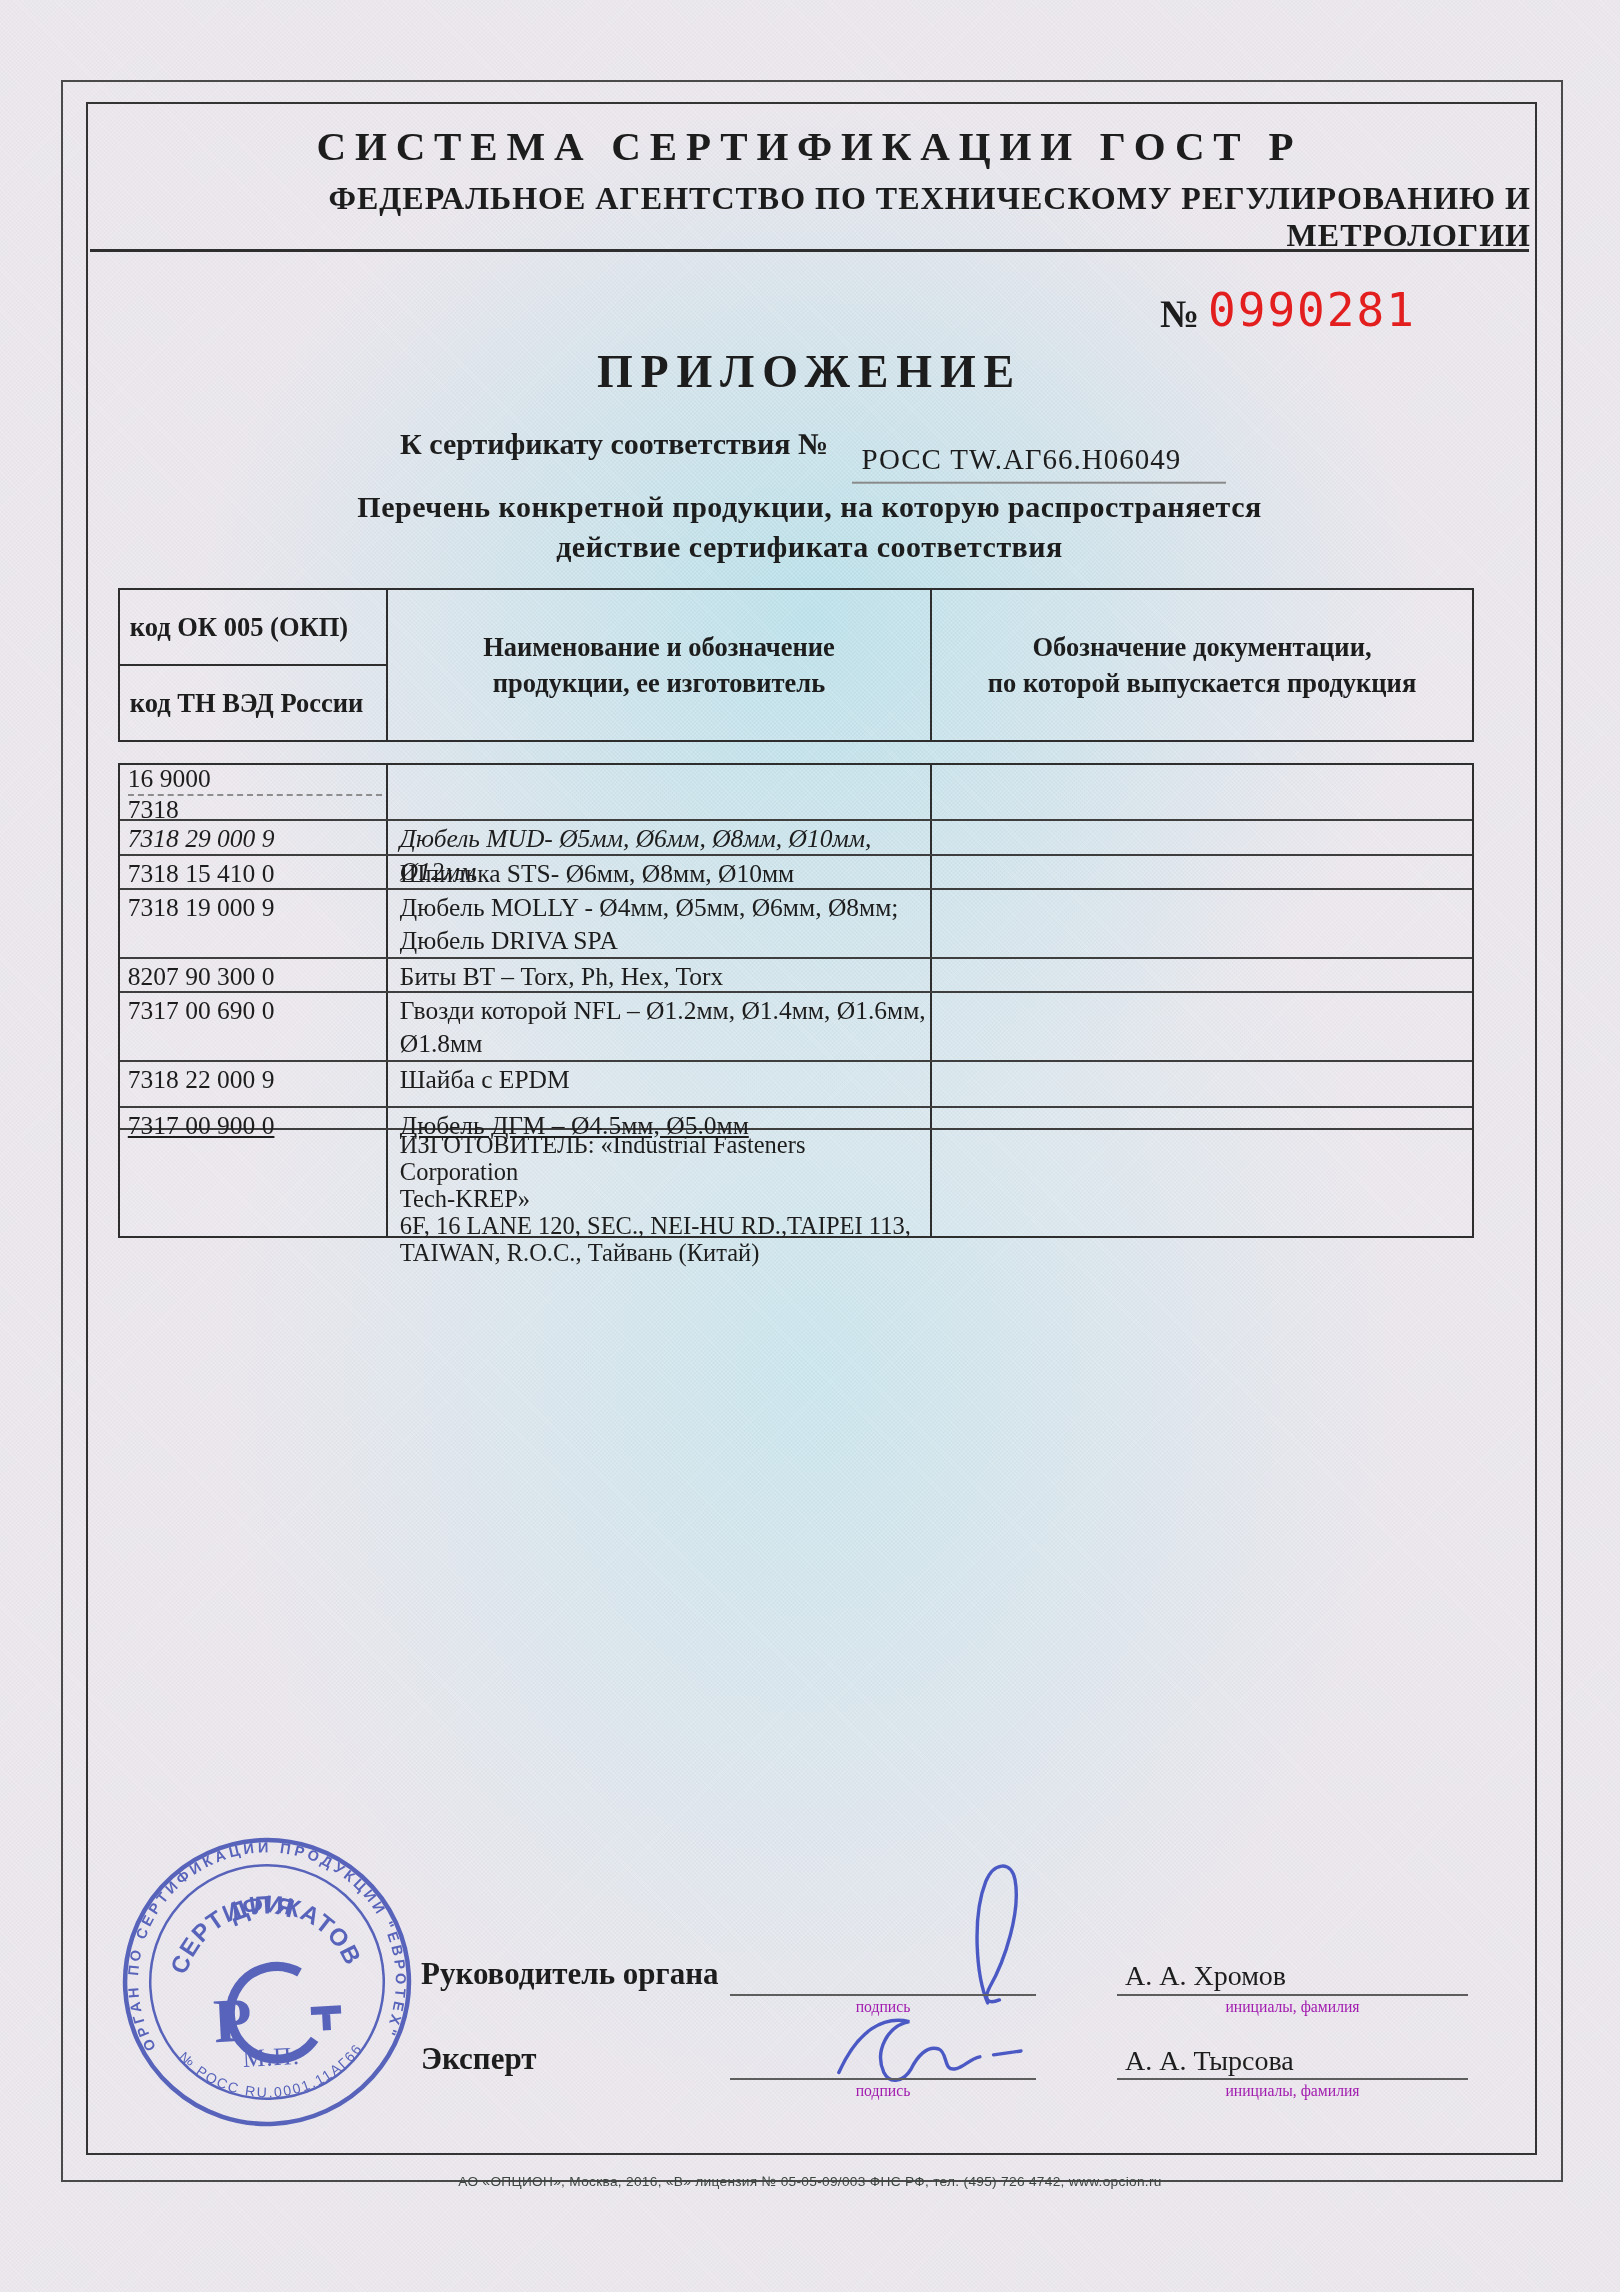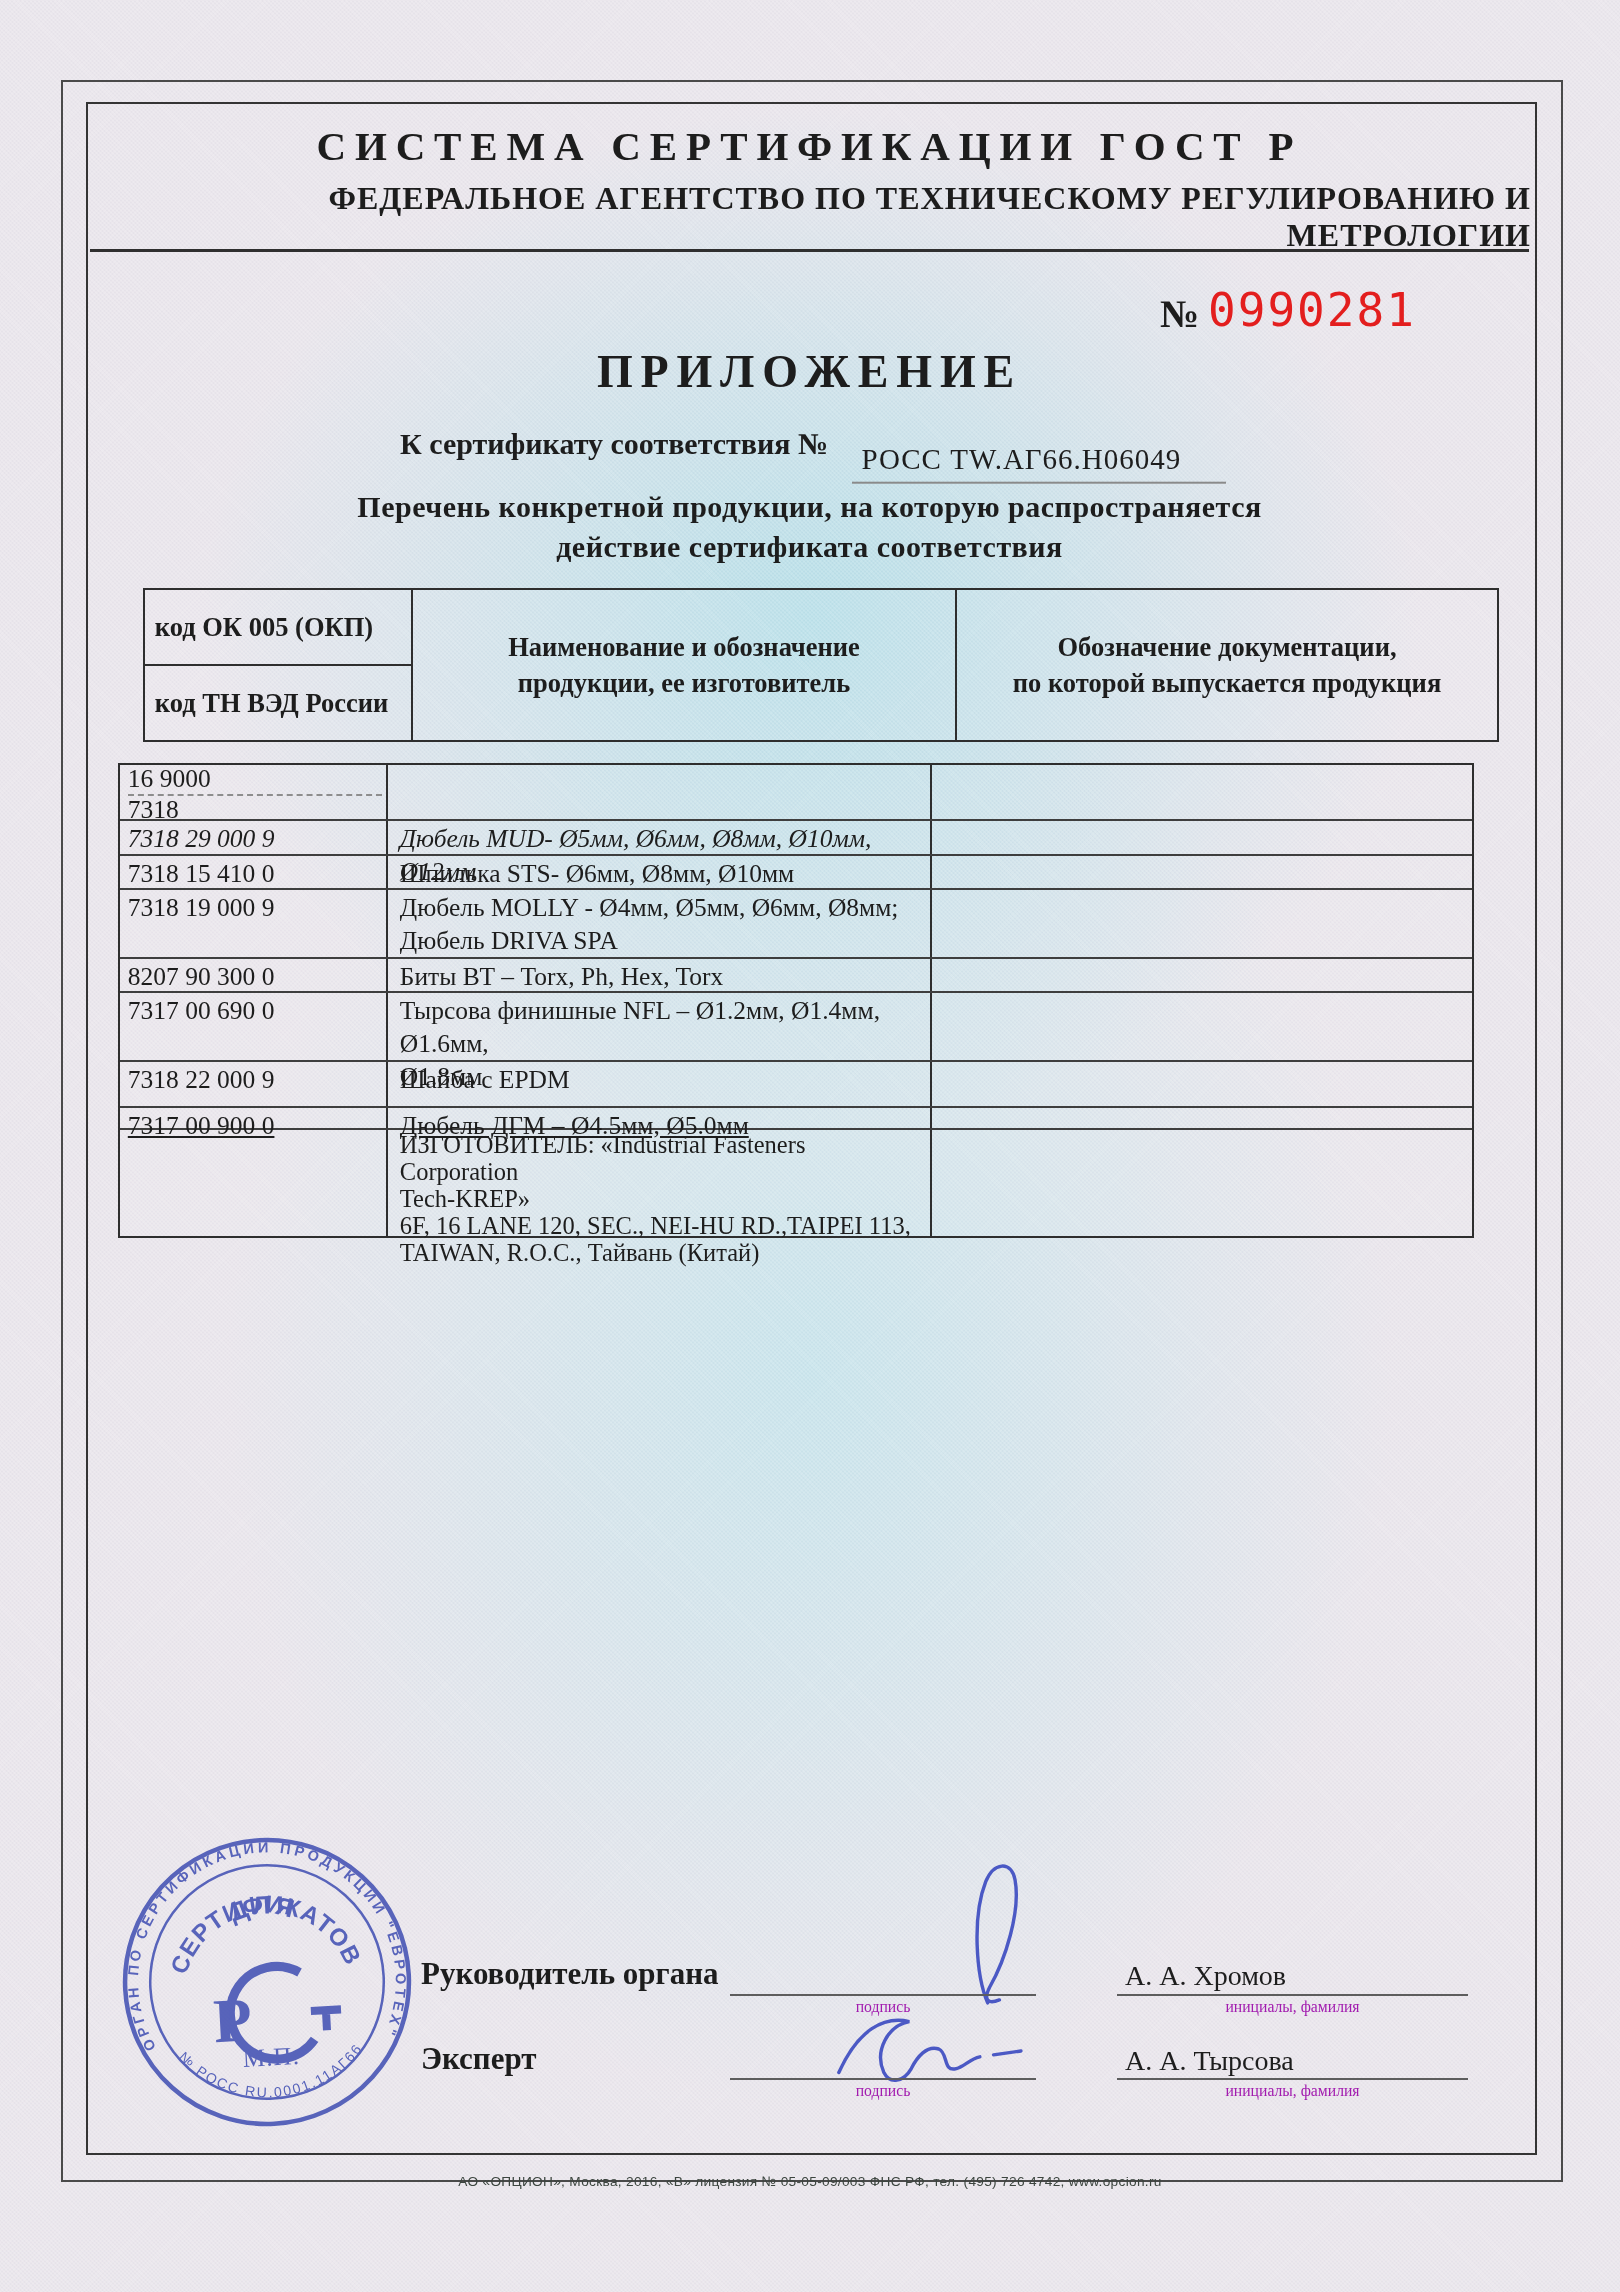--- a/index.html
+++ b/index.html
@@ -28,21 +28,21 @@
   .num-label{left:1160px;top:291px;font-size:39px;font-weight:bold;}
   .num-value{left:1208px;top:283px;font-size:46px;font-family:"DejaVu Sans Mono",monospace;letter-spacing:2px;}
   .doc-title{top:345px;font-size:46px;font-weight:bold;letter-spacing:7.8px;}
   .cert-row{left:400px;top:427px;display:flex;align-items:flex-start;}
   .cert-label{font-size:30px;font-weight:bold;}
   .cert-value{font-size:29px;margin-left:23.5px;transform:translateY(15.7px);border-bottom:2px solid #8a8a8a;padding:0 45px 5.9px 9.8px;letter-spacing:1px;}
   .desc1{top:490px;font-size:30px;font-weight:bold;letter-spacing:0.5px;}
   .desc2{top:530px;font-size:30px;font-weight:bold;letter-spacing:0.5px;}
 
   
-  .htable{left:118px;top:588px;width:1356px;height:154px;border:2.5px solid #2e2e2e;display:flex;box-sizing:border-box;background:rgba(255,255,255,.06);margin-left:25px;}
+  .htable{left:118px;top:588px;width:1356px;height:154px;border:2.5px solid #2e2e2e;display:flex;box-sizing:border-box;background:rgba(255,255,255,.06);}
   .h-c1{width:268px;border-right:2px solid #2e2e2e;display:flex;flex-direction:column;box-sizing:border-box;}
   .h-c1 > div{flex:1;display:flex;align-items:center;padding-left:9.8px;font-size:26.5px;font-weight:bold;}
   .h-c1 > div:first-child{border-bottom:2px solid #2e2e2e;}
   .h-c2{width:544px;border-right:2px solid #2e2e2e;box-sizing:border-box;}
   .h-c2,.h-c3{display:flex;flex-direction:column;justify-content:center;text-align:center;font-size:26.5px;font-weight:bold;line-height:36px;}
   .h-c3{flex:1;}
   .btable{left:118px;top:763px;width:1356px;border:2.5px solid #2e2e2e;box-sizing:border-box;background:rgba(255,255,255,.05);}
   .tr{display:flex;box-sizing:border-box;}
   .tr + .tr{border-top:2px solid #3e3e3e;}
   .td{box-sizing:border-box;font-size:25.5px;line-height:33px;}
@@ -129,21 +129,21 @@
     <div class="td c3"></div>
   </div>
   <div class="tr" style="height:34px;">
     <div class="td c1">8207 90 300 0</div>
     <div class="td c2">Биты ВТ – Torx, Ph, Hex, Torx</div>
     <div class="td c3"></div>
   </div>
   <div class="tr" style="height:69px;">
     <div class="td c1">7317 00 690 0</div>
     <div class="td c2">
-      <div>Тырсова финишные NFL – Ø1.2мм, Ø1.4мм, Ø1.6мм,</div>
+      <div>Гвозди которой NFL – Ø1.2мм, Ø1.4мм, Ø1.6мм,</div>
       <div>Ø1.8мм</div>
     </div>
     <div class="td c3"></div>
   </div>
   <div class="tr" style="height:46px;">
     <div class="td c1">7318 22 000 9</div>
     <div class="td c2">Шайба с EPDM</div>
     <div class="td c3"></div>
   </div>
   <div class="tr" style="height:22px;text-decoration:underline;">

